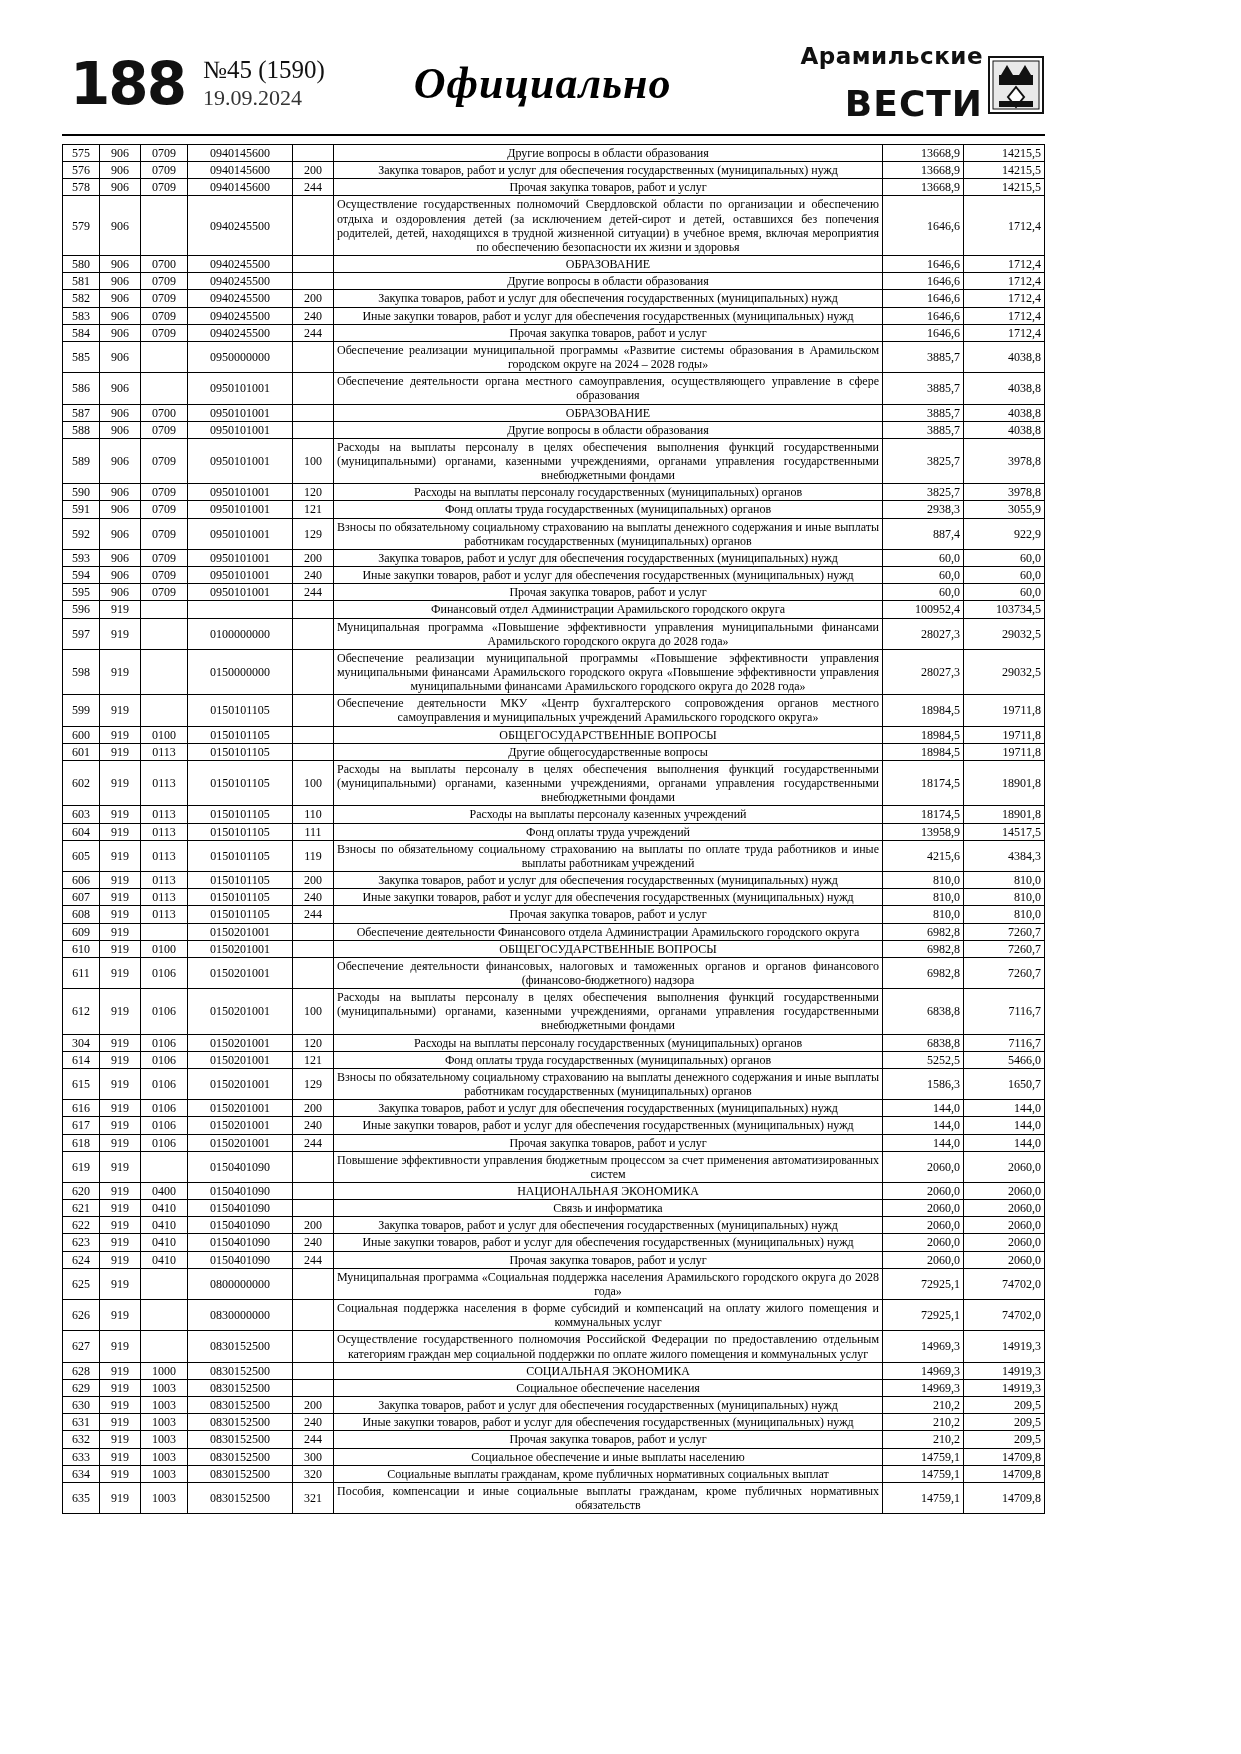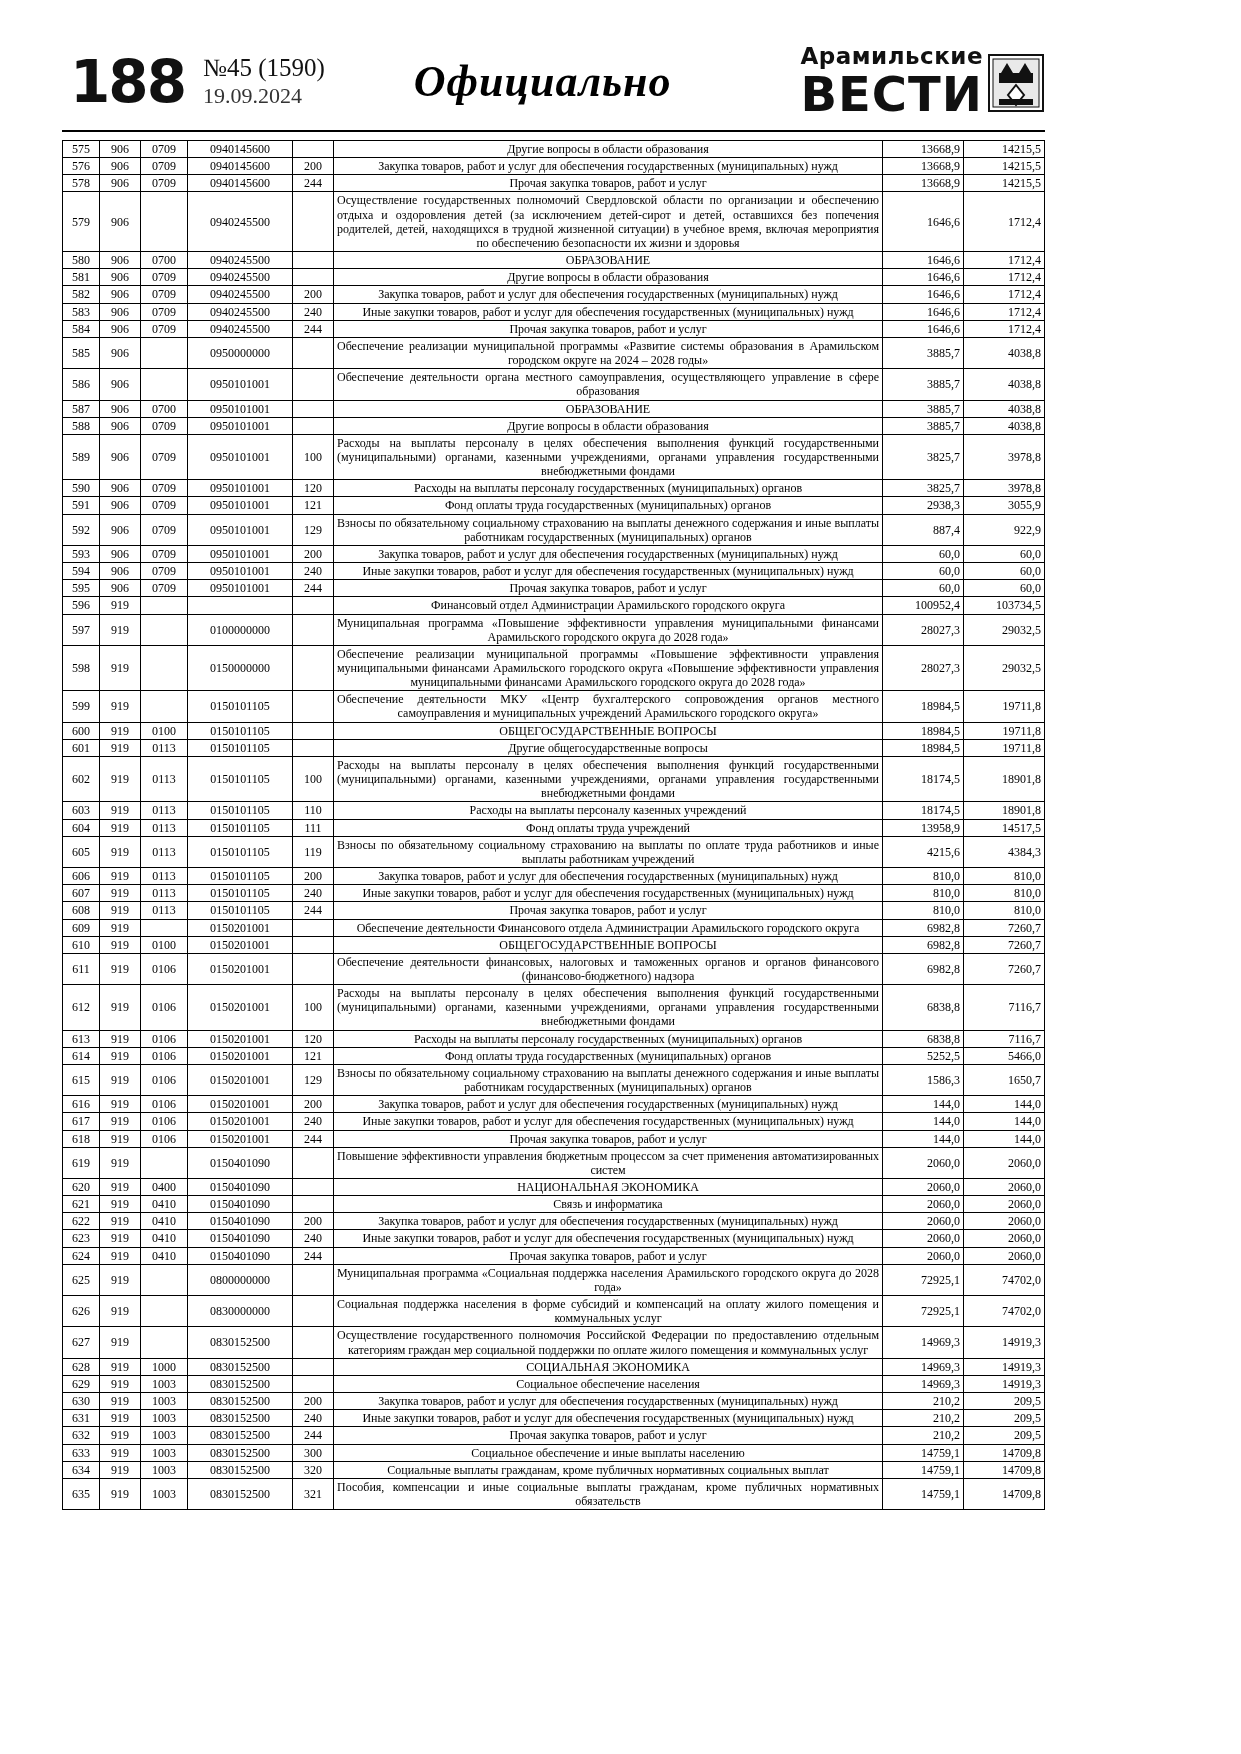--- a/index.html
+++ b/index.html
@@ -73,24 +73,24 @@
   .brand-line1 {
     font-family: "DejaVu Sans", sans-serif;
     font-weight: bold;
     font-size: 23px;
     letter-spacing: 0.5px;
     color: #111;
   }
   .brand-line2 {
     font-family: "DejaVu Sans", sans-serif;
     font-weight: bold;
-    font-size: 48px;
+    font-size: 36px;
     letter-spacing: 1px;
     color: #111;
-    margin-top: 2px;
+    margin-top: 18px;
   }
   .crest {
     width: 58px;
     height: 66px;
     position: relative;
   }
   .crest svg { display: block; }
 
   .rule {
     border: none;
@@ -528,21 +528,21 @@
             <td class="c-num">612</td>
             <td class="c-vedom">919</td>
             <td class="c-razdel">0106</td>
             <td class="c-target">0150201001</td>
             <td class="c-vid">100</td>
             <td class="c-name justify">Расходы на выплаты персоналу в целях обеспечения выполнения функций государственными (муниципальными) органами, казенными учреждениями, органами управления государственными внебюджетными фондами</td>
             <td class="c-sum">6838,8</td>
             <td class="c-sum">7116,7</td>
           </tr>
           <tr>
-            <td class="c-num">613</td>
+            <td class="c-num">304</td>
             <td class="c-vedom">919</td>
             <td class="c-razdel">0106</td>
             <td class="c-target">0150201001</td>
             <td class="c-vid">120</td>
             <td class="c-name">Расходы на выплаты персоналу государственных (муниципальных) органов</td>
             <td class="c-sum">6838,8</td>
             <td class="c-sum">7116,7</td>
           </tr>
           <tr>
             <td class="c-num">614</td>

